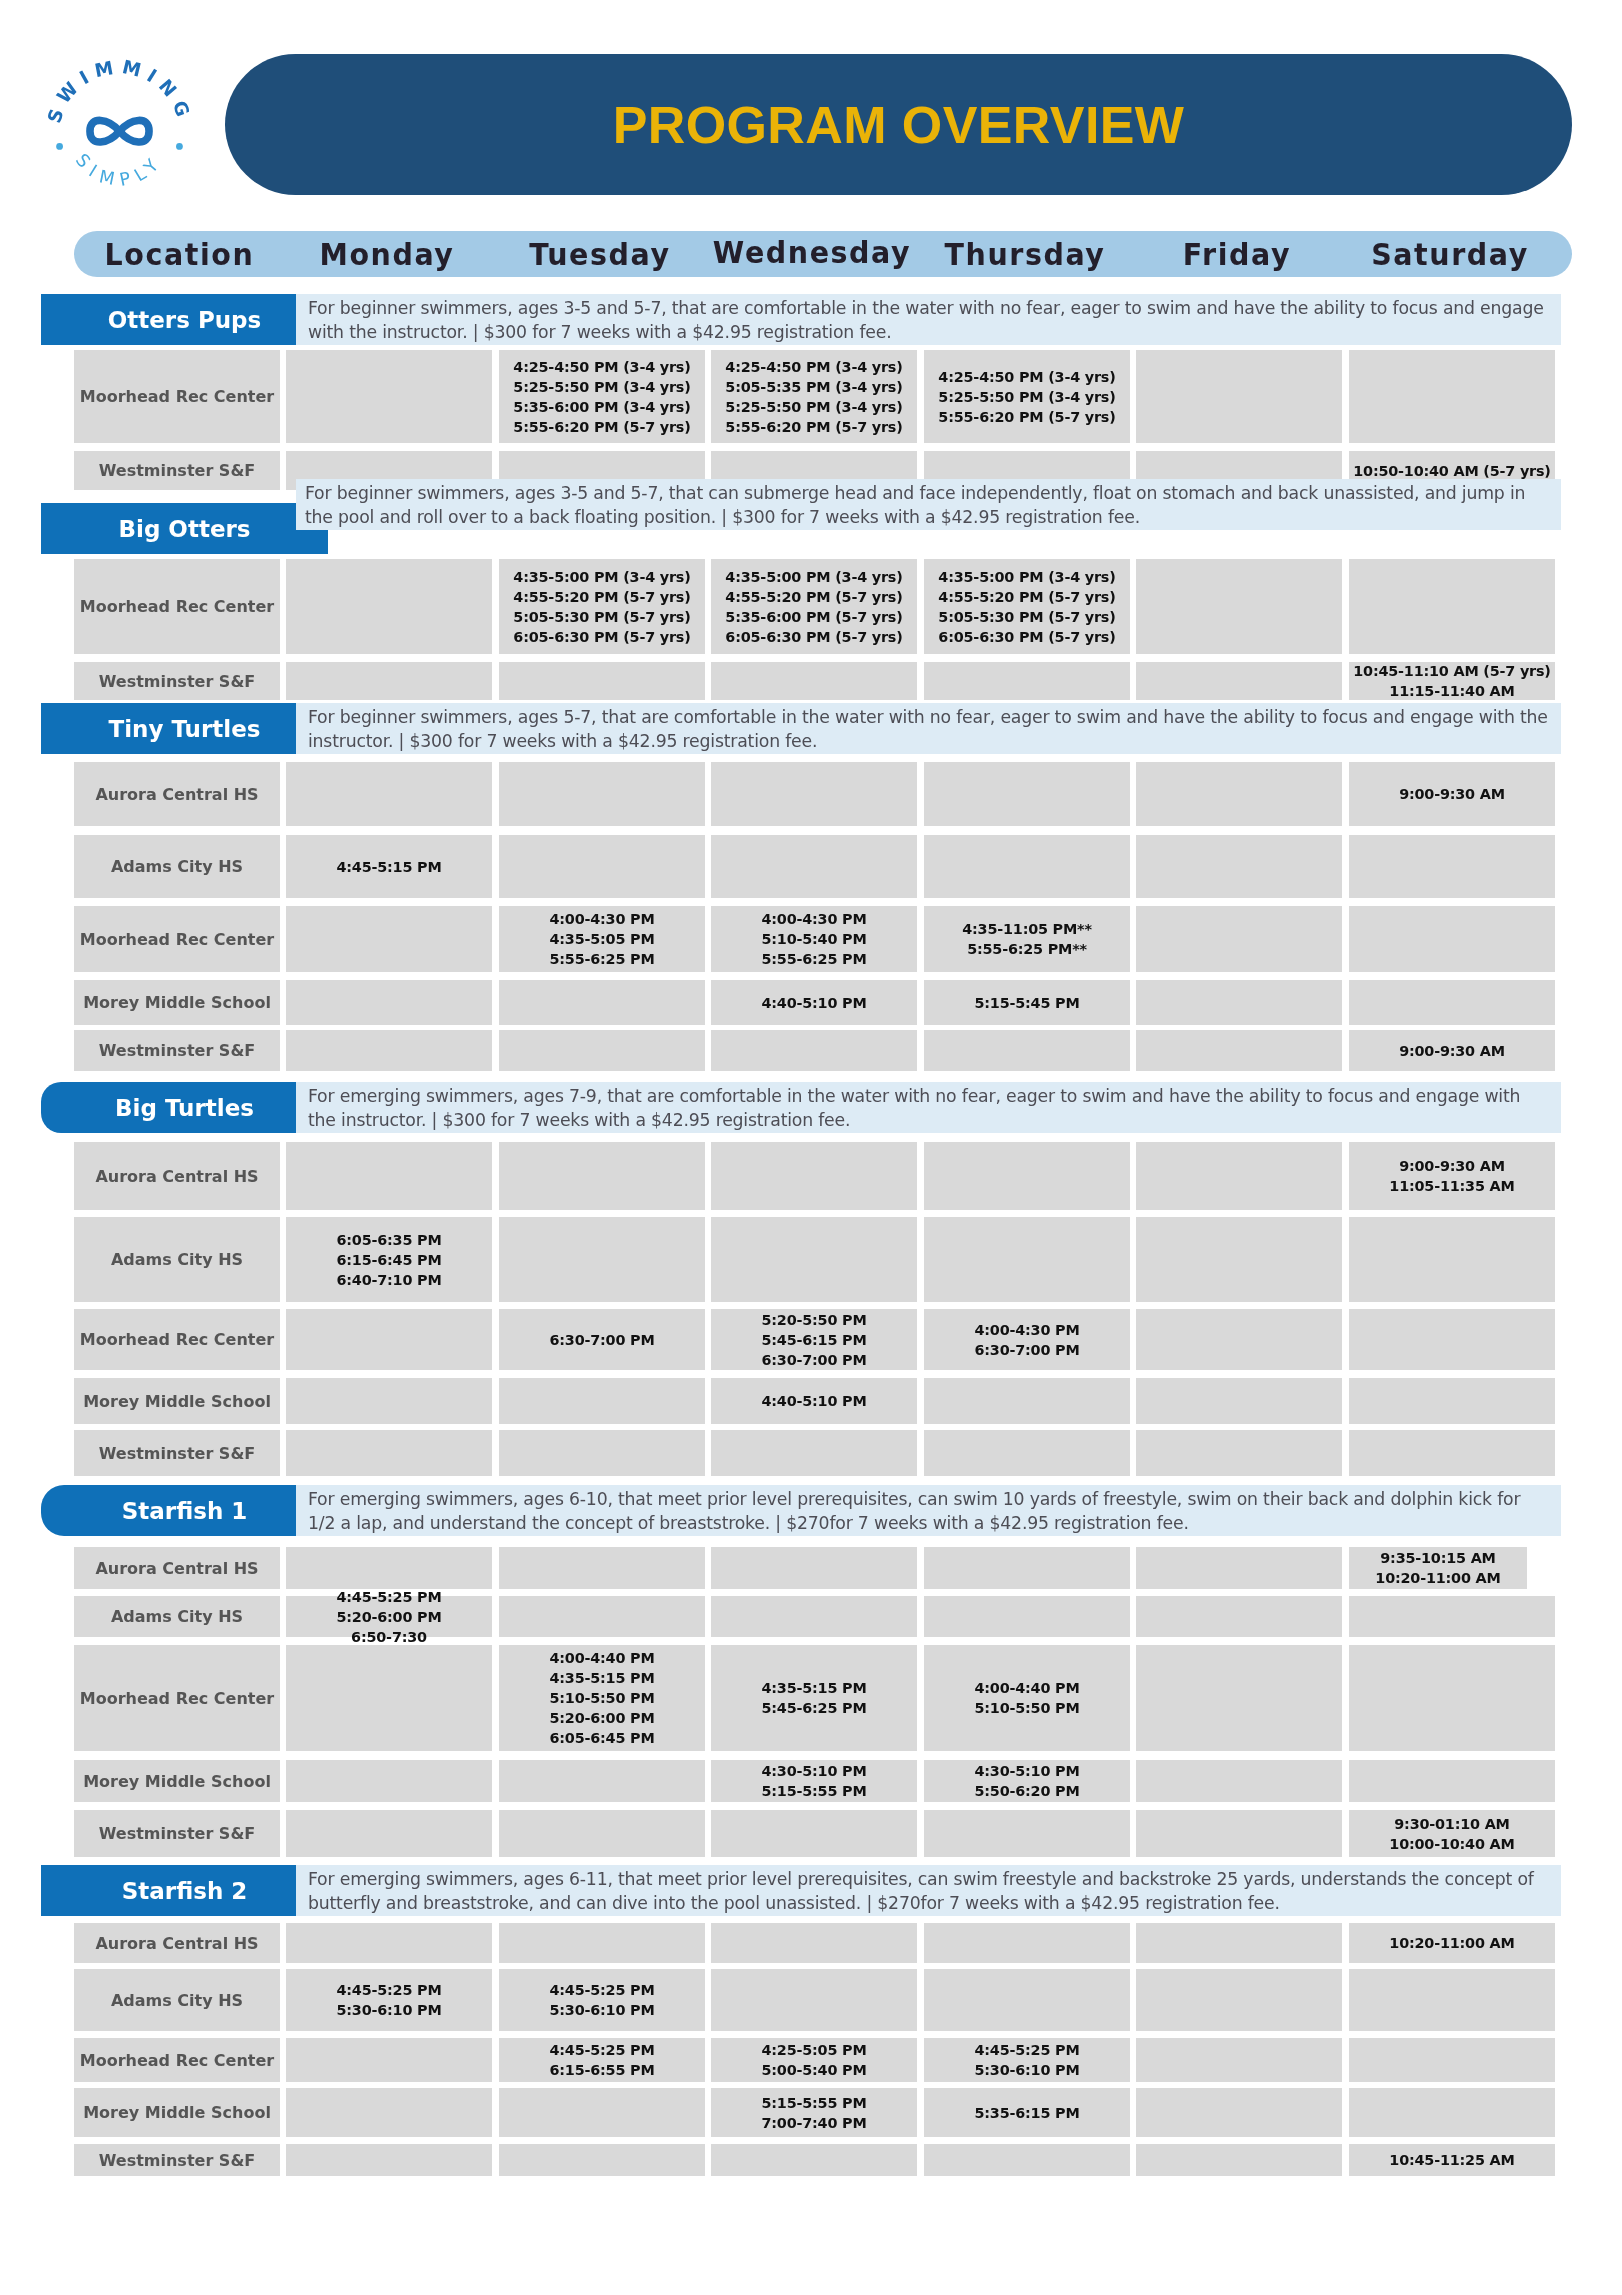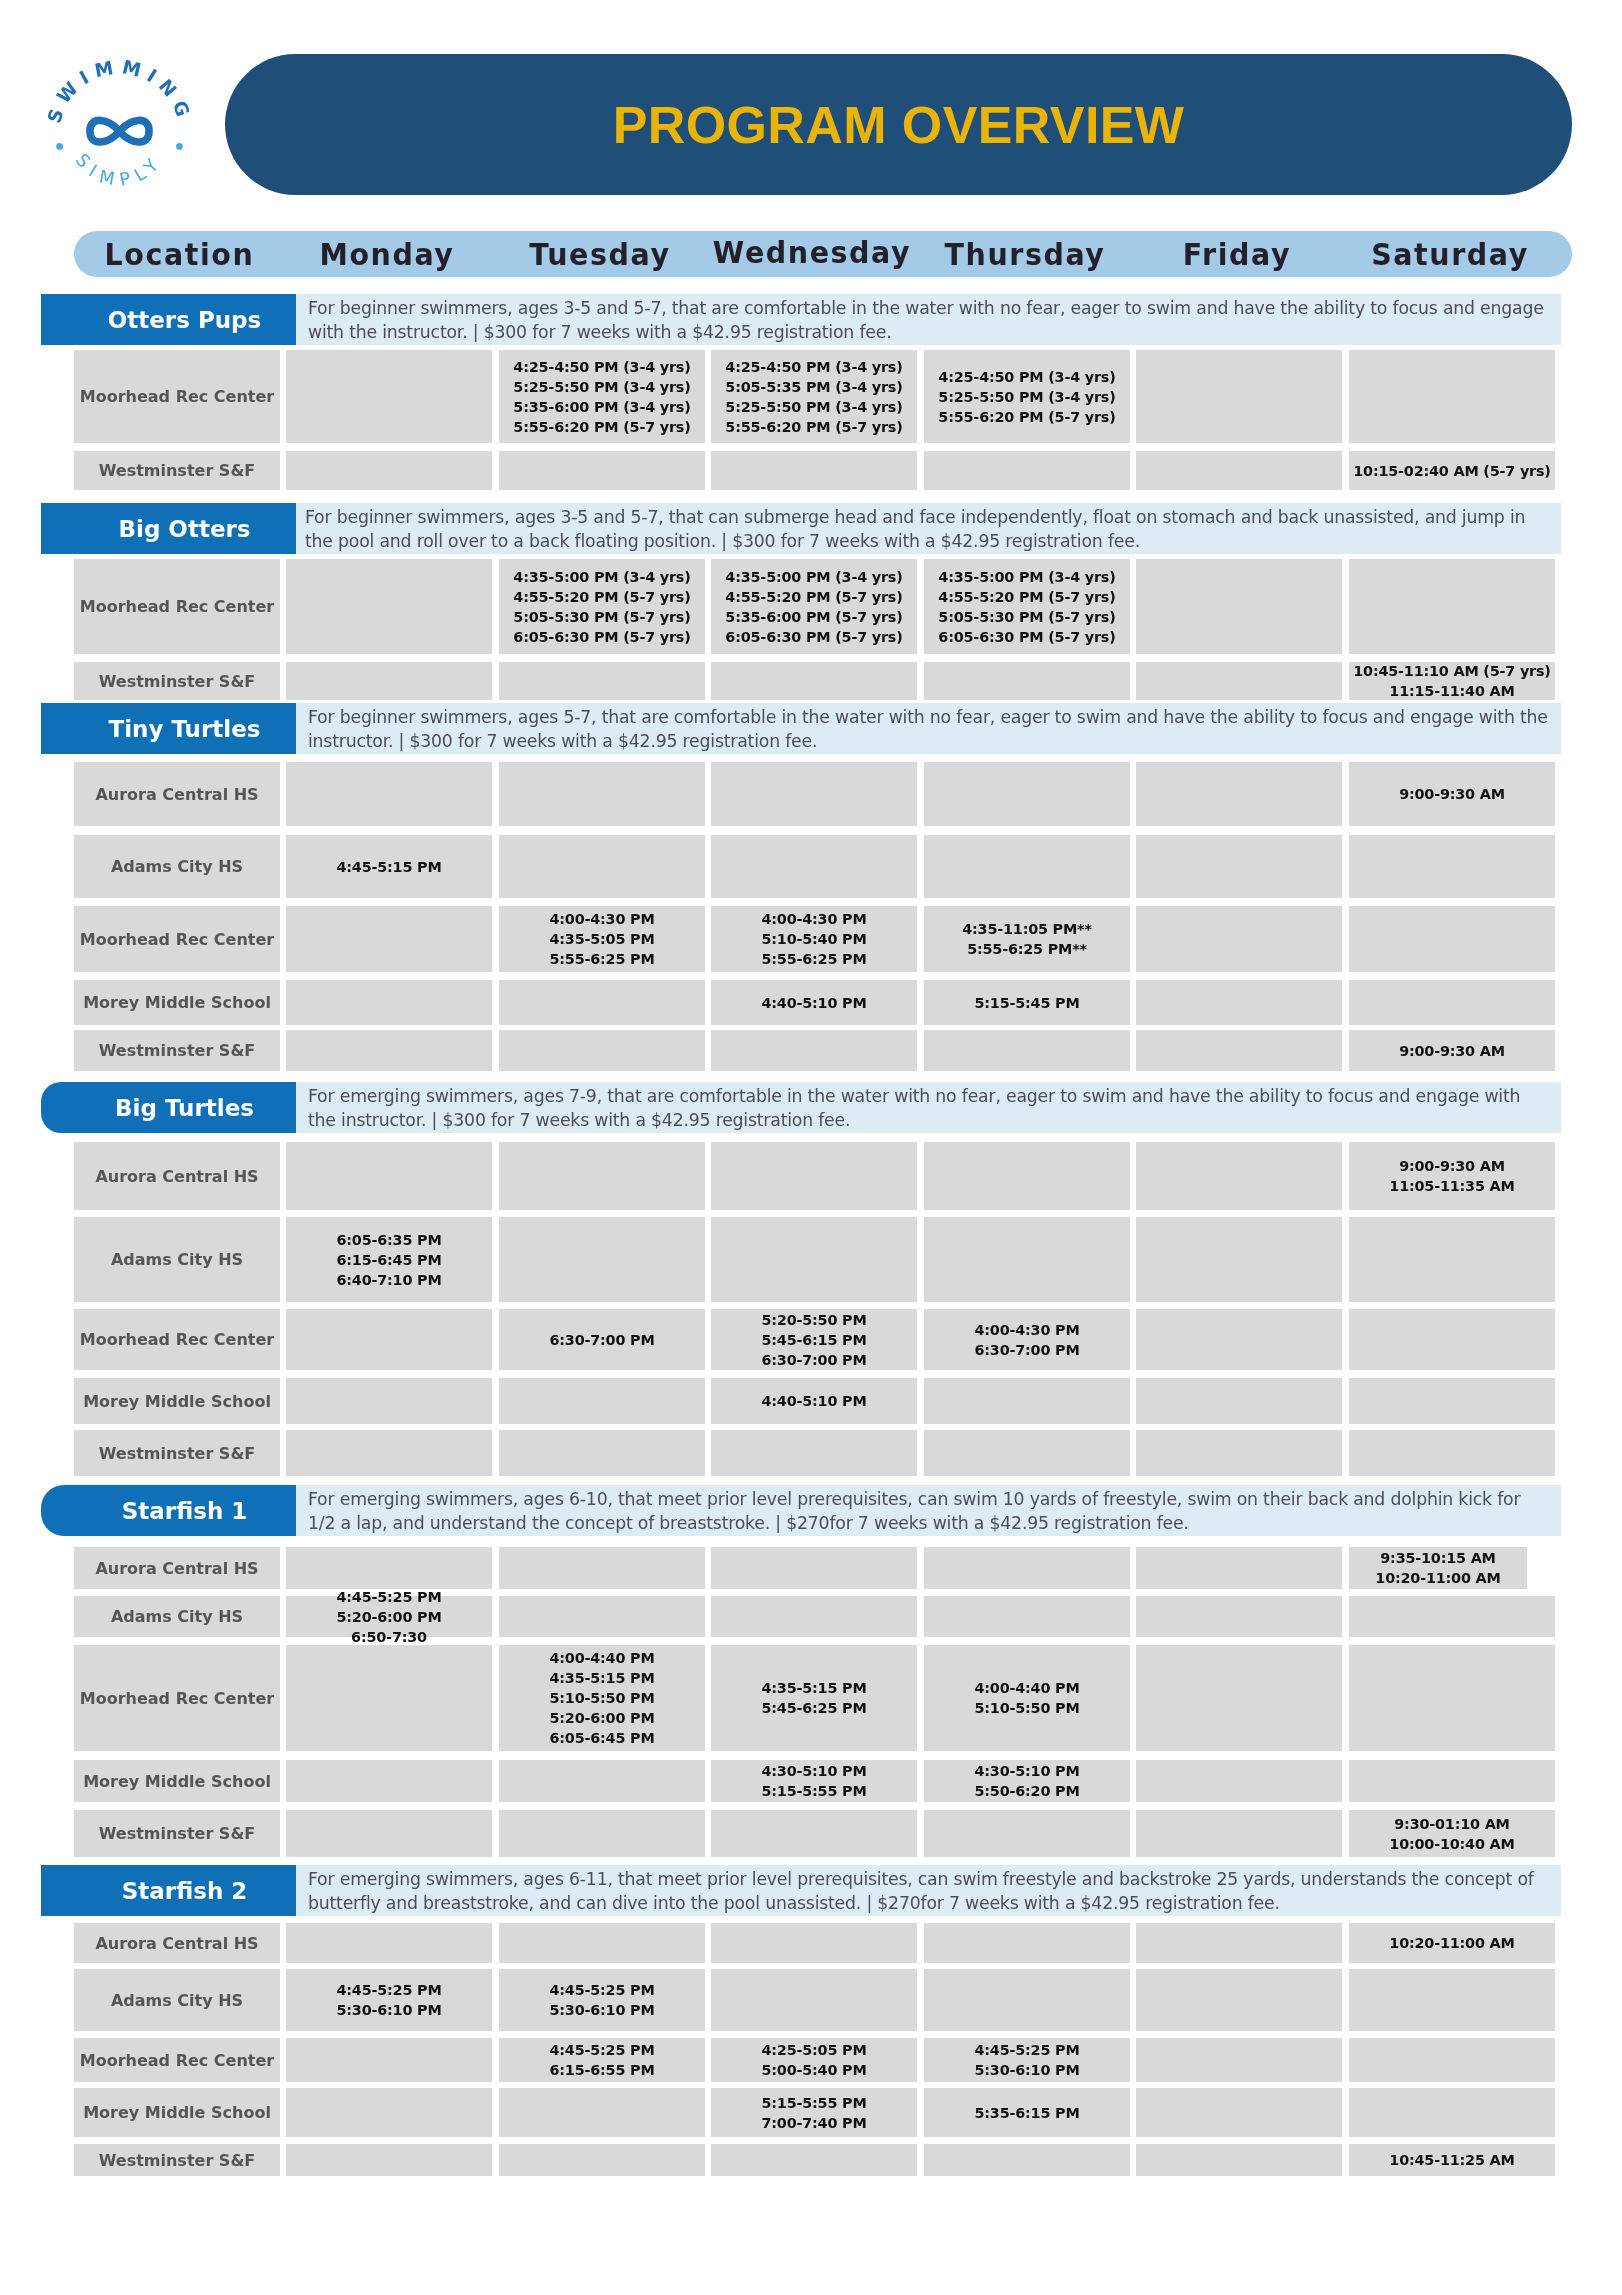--- a/index.html
+++ b/index.html
@@ -95,24 +95,24 @@
     <div class="abs cell" style="left: 711px; top: 451px; width: 206px; height: 39px;">
       <span class="times"></span>
     </div>
     <div class="abs cell" style="left: 924px; top: 451px; width: 206px; height: 39px;">
       <span class="times"></span>
     </div>
     <div class="abs cell" style="left: 1136px; top: 451px; width: 206px; height: 39px;">
       <span class="times"></span>
     </div>
     <div class="abs cell" style="left: 1349px; top: 451px; width: 206px; height: 39px;">
-      <span class="times">10:15-02:40 AM (5-7 yrs)</span>
+      <span class="times">10:50-10:40 AM (5-7 yrs)</span>
     </div>
     <div class="abs prog-label" style="top: 503px;">Big Otters</div>
-    <div class="abs prog-desc" style="top: 503px; padding-left: 9px;">For beginner swimmers, ages 3-5 and 5-7, that can submerge head and face independently, float on stomach and back unassisted, and jump in the pool and roll over to a back floating position.  | $300 for 7 weeks with a $42.95 registration fee.</div>
+    <div class="abs prog-desc" style="top: 479px; padding-left: 9px;">For beginner swimmers, ages 3-5 and 5-7, that can submerge head and face independently, float on stomach and back unassisted, and jump in the pool and roll over to a back floating position.  | $300 for 7 weeks with a $42.95 registration fee.</div>
     <div class="abs cell" style="left: 74px; top: 559px; width: 206px; height: 95px;">
       <span class="loc">Moorhead Rec Center</span>
     </div>
     <div class="abs cell" style="left: 286px; top: 559px; width: 206px; height: 95px;">
       <span class="times"></span>
     </div>
     <div class="abs cell" style="left: 499px; top: 559px; width: 206px; height: 95px;">
       <span class="times">4:35-5:00 PM (3-4 yrs)
 4:55-5:20 PM (5-7 yrs)
 5:05-5:30 PM (5-7 yrs)

